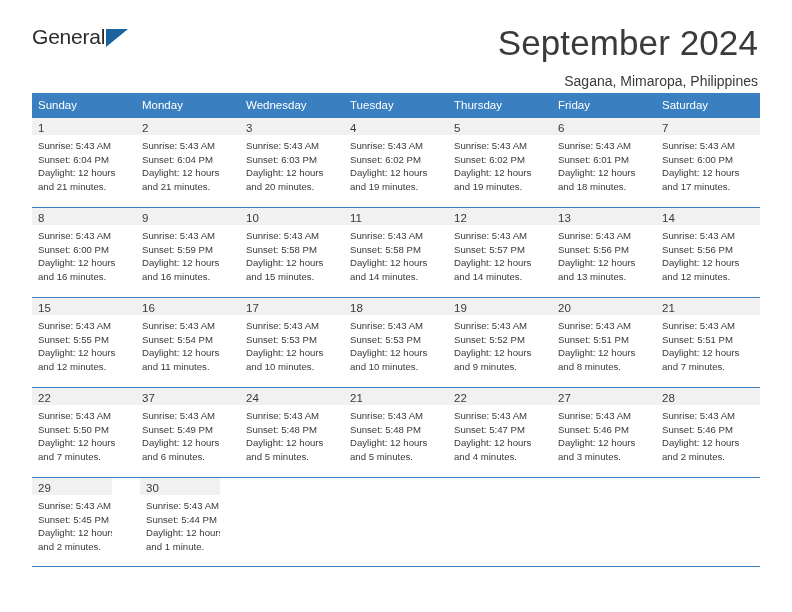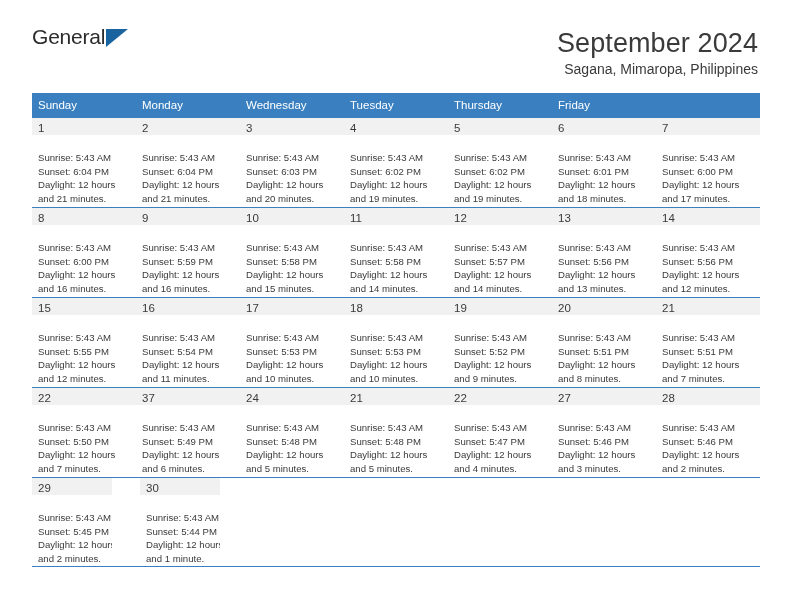--- a/index.html
+++ b/index.html
@@ -56,31 +56,31 @@
     height: 0;
     border-left: 22px solid #19639f;
     border-bottom: 18px solid transparent;
   }
   .title-wrap {
     text-align: right;
     flex: 1 1 auto;
     padding-top: 1px;
   }
   .cal-title {
-    font-size: 27px;
+    font-size: 35px;
     font-weight: normal;
     color: #3a3a3a;
     line-height: 32px;
     letter-spacing: 0.1px;
   }
   .cal-subtitle {
     font-size: 14px;
     color: #3a3a3a;
     line-height: 20px;
-    margin-top: 0;
+    margin-top: 12px;
   }
 
   
   .calendar {
     margin: 15px 32px;
     width: 728px;
   }
   .weekdays {
     display: grid;
     grid-template-columns: repeat(7, 1fr);
@@ -110,21 +110,21 @@
     background: #f1f1f1;
     height: 17px;
     padding: 0 0 0 6px;
   }
   .daynum {
     font-size: 11.5px;
     color: #3a3a3a;
     line-height: 17px;
   }
   .cell-body {
-    padding: 16px 4px 0 6px;
+    padding: 4px 4px 0 6px;
   }
   .cell-line {
     font-size: 9.6px;
     line-height: 13.6px;
     color: #3a3a3a;
     white-space: nowrap;
   }
 </style>
 </head>
 <body>
@@ -143,20 +143,21 @@
   </div>
 
   <div class="calendar">
     <div class="weekdays" id="weekday-row">
         <div class="weekday">Sunday</div>
         <div class="weekday">Monday</div>
         <div class="weekday">Wednesday</div>
         <div class="weekday">Tuesday</div>
         <div class="weekday">Thursday</div>
         <div class="weekday">Friday</div>
+        <div class="weekday">Saturday</div>
       </div>
     <div id="weeks-container">
         <div class="week">
           <div class="cell">
             <div class="daynum-strip"><span class="daynum">1</span></div>
             <div class="cell-body">
               <div class="cell-line">Sunrise: 5:43 AM</div>
               <div class="cell-line">Sunset: 6:04 PM</div>
               <div class="cell-line">Daylight: 12 hours</div>
               <div class="cell-line">and 21 minutes.</div>

